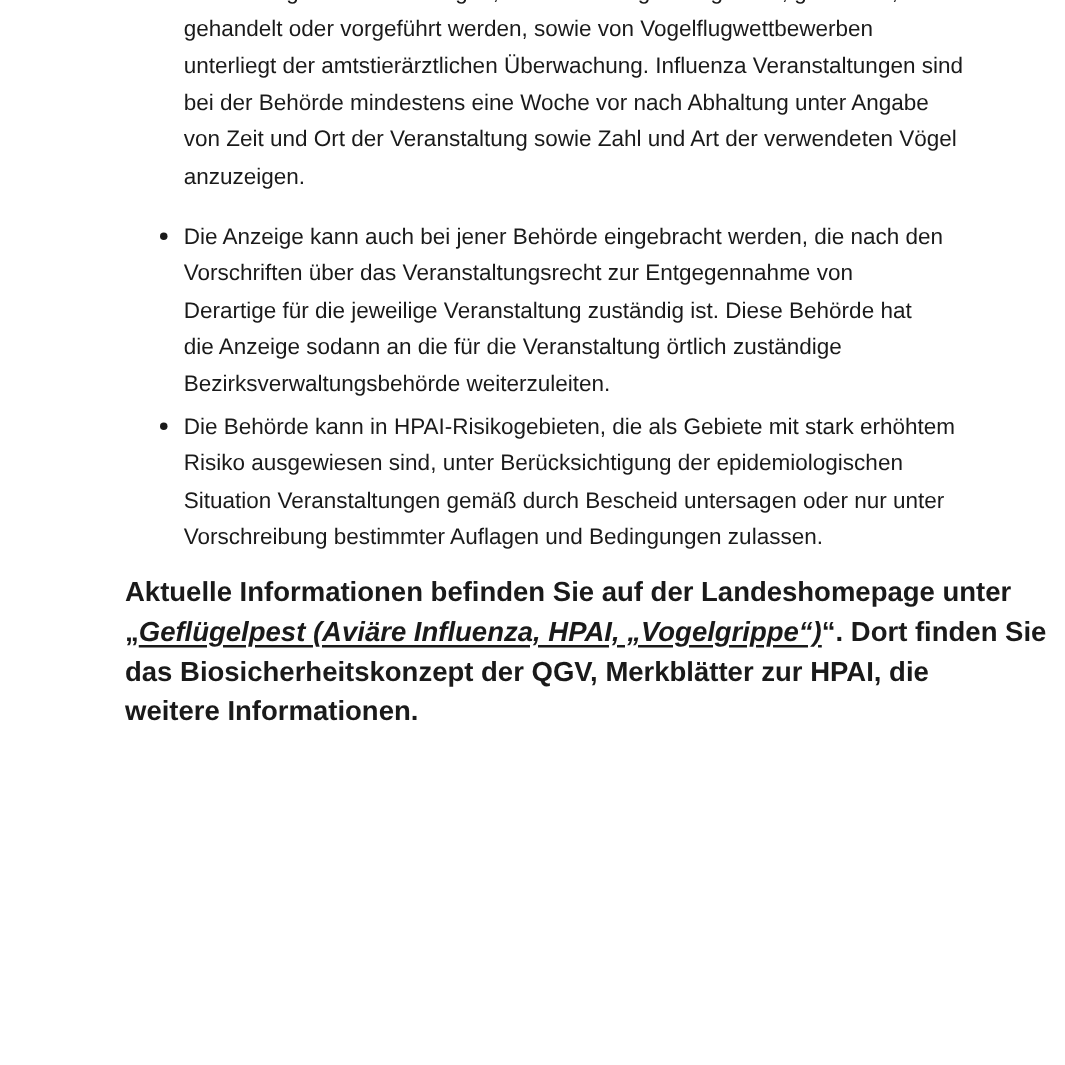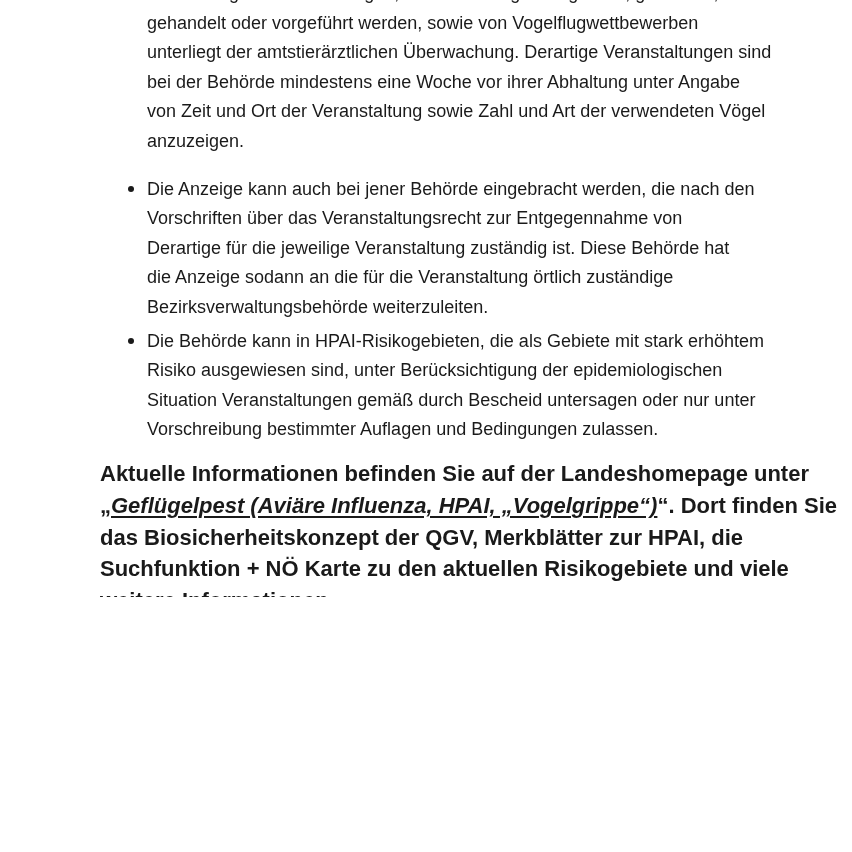--- a/index.html
+++ b/index.html
@@ -60,22 +60,22 @@
 </head>
 <body>
 
 <div class="page">
 
   <div class="bullet-list">
 
     <div class="bullet-item">
       <div class="line">und sonstigen Veranstaltungen, bei denen Vögel ausgestellt, getauscht,</div>
       <div class="line">gehandelt oder vorgeführt werden, sowie von Vogelflugwettbewerben</div>
-      <div class="line">unterliegt der amtstierärztlichen Überwachung. Derartige Veranstaltungen sind</div>
-      <div class="line">bei der Behörde mindestens eine Woche vor ihrer Abhaltung unter Angabe</div>
+      <div class="line">unterliegt der amtstierärztlichen Überwachung. Influenza Veranstaltungen sind</div>
+      <div class="line">bei der Behörde mindestens eine Woche vor nach Abhaltung unter Angabe</div>
       <div class="line">von Zeit und Ort der Veranstaltung sowie Zahl und Art der verwendeten Vögel</div>
       <div class="line">anzuzeigen.</div>
     </div>
 
     <div class="bullet-item gap-2">
       <span class="dot"></span>
       <div class="line">Die Anzeige kann auch bei jener Behörde eingebracht werden, die nach den</div>
       <div class="line">Vorschriften über das Veranstaltungsrecht zur Entgegennahme von</div>
       <div class="line">Derartige für die jeweilige Veranstaltung zuständig ist. Diese Behörde hat</div>
       <div class="line">die Anzeige sodann an die für die Veranstaltung örtlich zuständige</div>
@@ -89,17 +89,16 @@
       <div class="line">Situation Veranstaltungen gemäß durch Bescheid untersagen oder nur unter</div>
       <div class="line">Vorschreibung bestimmter Auflagen und Bedingungen zulassen.</div>
     </div>
 
   </div>
 
   <div class="closing">
     <div class="line">Aktuelle Informationen befinden Sie auf der Landeshomepage unter</div>
     <div class="line"><span>„</span><a class="doc-link">Geflügelpest (Aviäre Influenza, HPAI, „Vogelgrippe“)</a><span>“. Dort finden Sie</span></div>
     <div class="line">das Biosicherheitskonzept der QGV, Merkblätter zur HPAI, die</div>
-    <div class="line">Suchfunktion + NÖ Karte zu den aktuellen Risikogebiete und viele</div>
     <div class="line">weitere Informationen.</div>
   </div>
 
 </div>
 
 </body></html>

